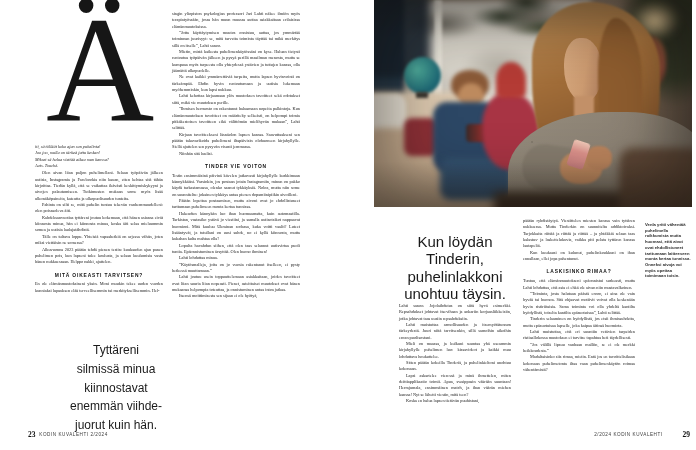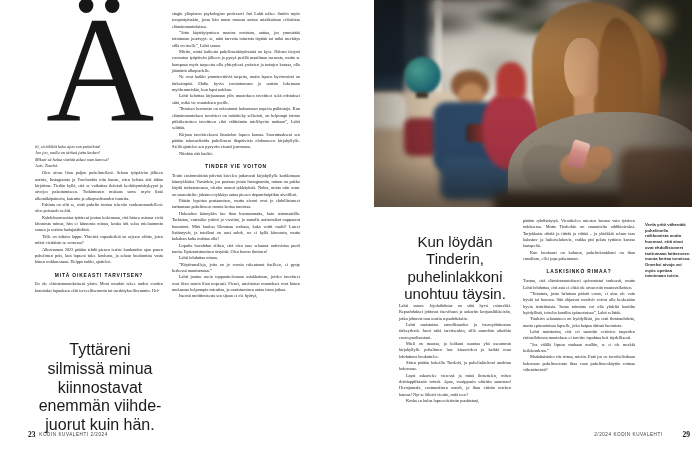--- a/index.html
+++ b/index.html
@@ -10,21 +10,21 @@
   .dropcap{position:absolute;left:46px;top:-6px;font-size:150px;line-height:1;
            font-family:"Liberation Serif",serif;font-weight:400;color:#161616;letter-spacing:0;}
   .col{position:absolute;text-align:justify;font-size:4.3px;line-height:6.35px;color:#222;}
   .col p{margin:0;text-indent:7px;}
   .col p.noind{text-indent:0;}
   .intro{font-style:italic;white-space:pre-line;text-indent:0 !important;text-align:left;margin:0 0 1px 0 !important;}
   .mini-heading{margin:7px 0 2.5px 0;text-indent:0 !important;font-family:"Liberation Sans",sans-serif;
                 font-weight:bold;font-size:4.9px;letter-spacing:0.85px;text-align:center;color:#111;}
   .pullquote{position:absolute;font-family:Liberation Sans, sans-serif;color:#1a1a1a;
              text-align:center;white-space:pre-line;margin:0;}
-  .pq-left{left:22px;top:341px;width:156px;font-size:16px;line-height:18.8px;}
+  .pq-left{left:38px;top:341px;width:156px;font-size:12px;line-height:18.8px;}
   .pq-right{left:392px;top:233px;width:126px;font-size:15px;line-height:17.4px;}
   .caption{position:absolute;left:645px;top:222px;width:47px;font-family:"Liberation Sans",sans-serif;
            font-weight:bold;font-size:4.2px;line-height:5.7px;color:#2b2b2b;text-align:left;}
   .folio{position:absolute;font-family:"Liberation Sans",sans-serif;font-size:4.6px;
          letter-spacing:0.55px;color:#3a3a3a;}
   .folio .folio-num{font-family:"Liberation Serif",serif;font-size:7.5px;font-weight:bold;
                     letter-spacing:0;color:#111;vertical-align:-1px;}
   .folio-left{left:28px;top:430px;}
   .folio-right{right:6px;top:430px;text-align:right;}
   .folio-right .folio-num{margin-left:18px;}

